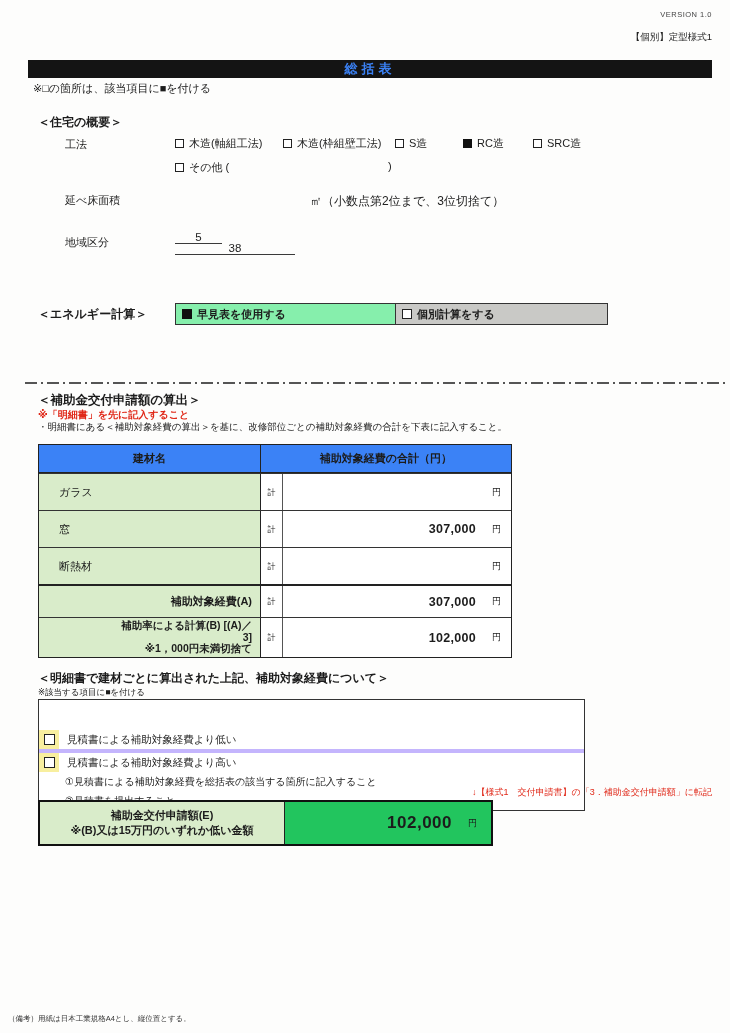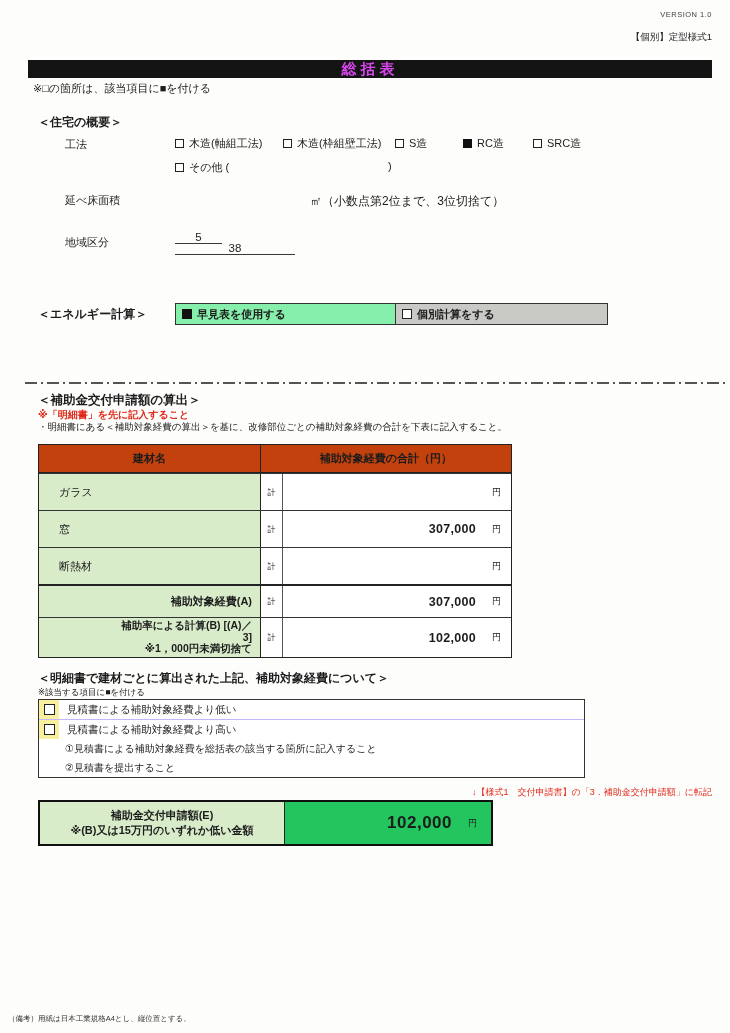--- a/index.html
+++ b/index.html
@@ -4,22 +4,22 @@
 <style>
   html,body{margin:0;padding:0;background:#d8d8d8;}
   .page{position:relative;width:730px;height:1033px;background:#fdfdfc;overflow:hidden;
         font-family:"Liberation Sans","DejaVu Sans",sans-serif;color:#1c1c1c;}
   .abs{position:absolute;}
   .nowrap{white-space:nowrap;}
 
   
   .version{top:10px;right:18px;font-size:7.5px;color:#444;letter-spacing:.5px;}
   .formtype{top:31px;right:18px;font-size:9.5px;color:#222;}
-  .titlebar{top:60px;left:28px;width:684px;height:18px;background:#141414;color:#d946ef;
-            display:flex;align-items:center;justify-content:center;font-size:15px;
+  .titlebar{top:60px;left:28px;width:684px;height:18px;background:#141414;color:#3b82f6;
+            display:flex;align-items:center;justify-content:center;font-size:13px;
             font-weight:bold;letter-spacing:4px;font-family:Liberation Serif, serif;}
   .marknote{top:81px;left:33px;font-size:11px;}
 
   
   .sec-title{font-weight:bold;font-size:12px;}
 
   
   .cb{display:inline-block;width:9px;height:9px;border:1.2px solid #222;background:#fff;
       vertical-align:-1px;margin-right:5px;box-sizing:border-box;}
   .cb.checked{background:#111;border-color:#111;}
@@ -45,41 +45,41 @@
   .red{color:#e02818;}
   .warn{font-size:10px;font-weight:bold;}
   .bullet{font-size:9.5px;}
 
   
   .mtable{top:444px;left:38px;width:474px;border:1.6px solid #222;box-sizing:border-box;
           background:#fff;}
   .mrow{display:flex;box-sizing:border-box;}
   .mrow + .mrow{border-top:1px solid #333;}
   .mrow.thicktop{border-top:2.5px solid #222;}
-  .mhead{height:28px;background:#c2410c;border-bottom:1.5px solid #222;}
+  .mhead{height:28px;background:#3b82f6;border-bottom:1.5px solid #222;}
   .mhead .hc{display:flex;align-items:center;justify-content:center;font-weight:bold;
              font-size:11px;box-sizing:border-box;}
   .col-name{width:222px;border-right:1.5px solid #222;box-sizing:border-box;}
   .col-unit{width:22px;border-right:1px solid #555;box-sizing:border-box;}
   .col-val{flex:1;box-sizing:border-box;}
   .cell-name{background:#d9ecca;display:flex;align-items:center;padding-left:20px;
              font-size:11px;}
   .cell-name.right{justify-content:flex-end;padding-left:4px;padding-right:8px;
                    text-align:right;font-weight:600;}
   .cell-unit{display:flex;align-items:center;justify-content:center;font-size:8px;}
   .cell-val{display:flex;align-items:center;justify-content:flex-end;padding-right:10px;}
   .val-num{font-weight:bold;font-size:12.5px;letter-spacing:.3px;}
   .val-yen{font-size:9px;margin-left:16px;}
   .h37{height:37px;} .h33{height:33px;} .h40{height:40px;}
   .rate-name{line-height:1.12;font-size:10.5px;}
 
   
   .chkbox-wrap{top:699px;left:38px;width:547px;border:1.3px solid #333;box-sizing:border-box;background:#fff;}
   .chkrow{display:flex;align-items:center;height:19px;}
-  .chkrow.bline{border-bottom:1px solid #c4b5fd;}
+  .chkrow.bline{border-bottom:4px solid #c4b5fd;margin-top:30px;}
   .ybox{width:20px;height:100%;background:#f8ef9f;display:flex;align-items:center;
         justify-content:center;flex:0 0 20px;}
   .sq{width:11px;height:11px;border:1.1px solid #222;background:#fff;box-sizing:border-box;}
   .chktext{font-size:10.5px;margin-left:8px;white-space:nowrap;}
   .subnote{height:19px;display:flex;align-items:center;padding-left:26px;font-size:10px;
            white-space:nowrap;}
 
   
   .transfer{top:786px;right:18px;font-size:9px;text-align:right;}
   .ftable{top:800px;left:38px;width:455px;height:46px;border:2px solid #111;

